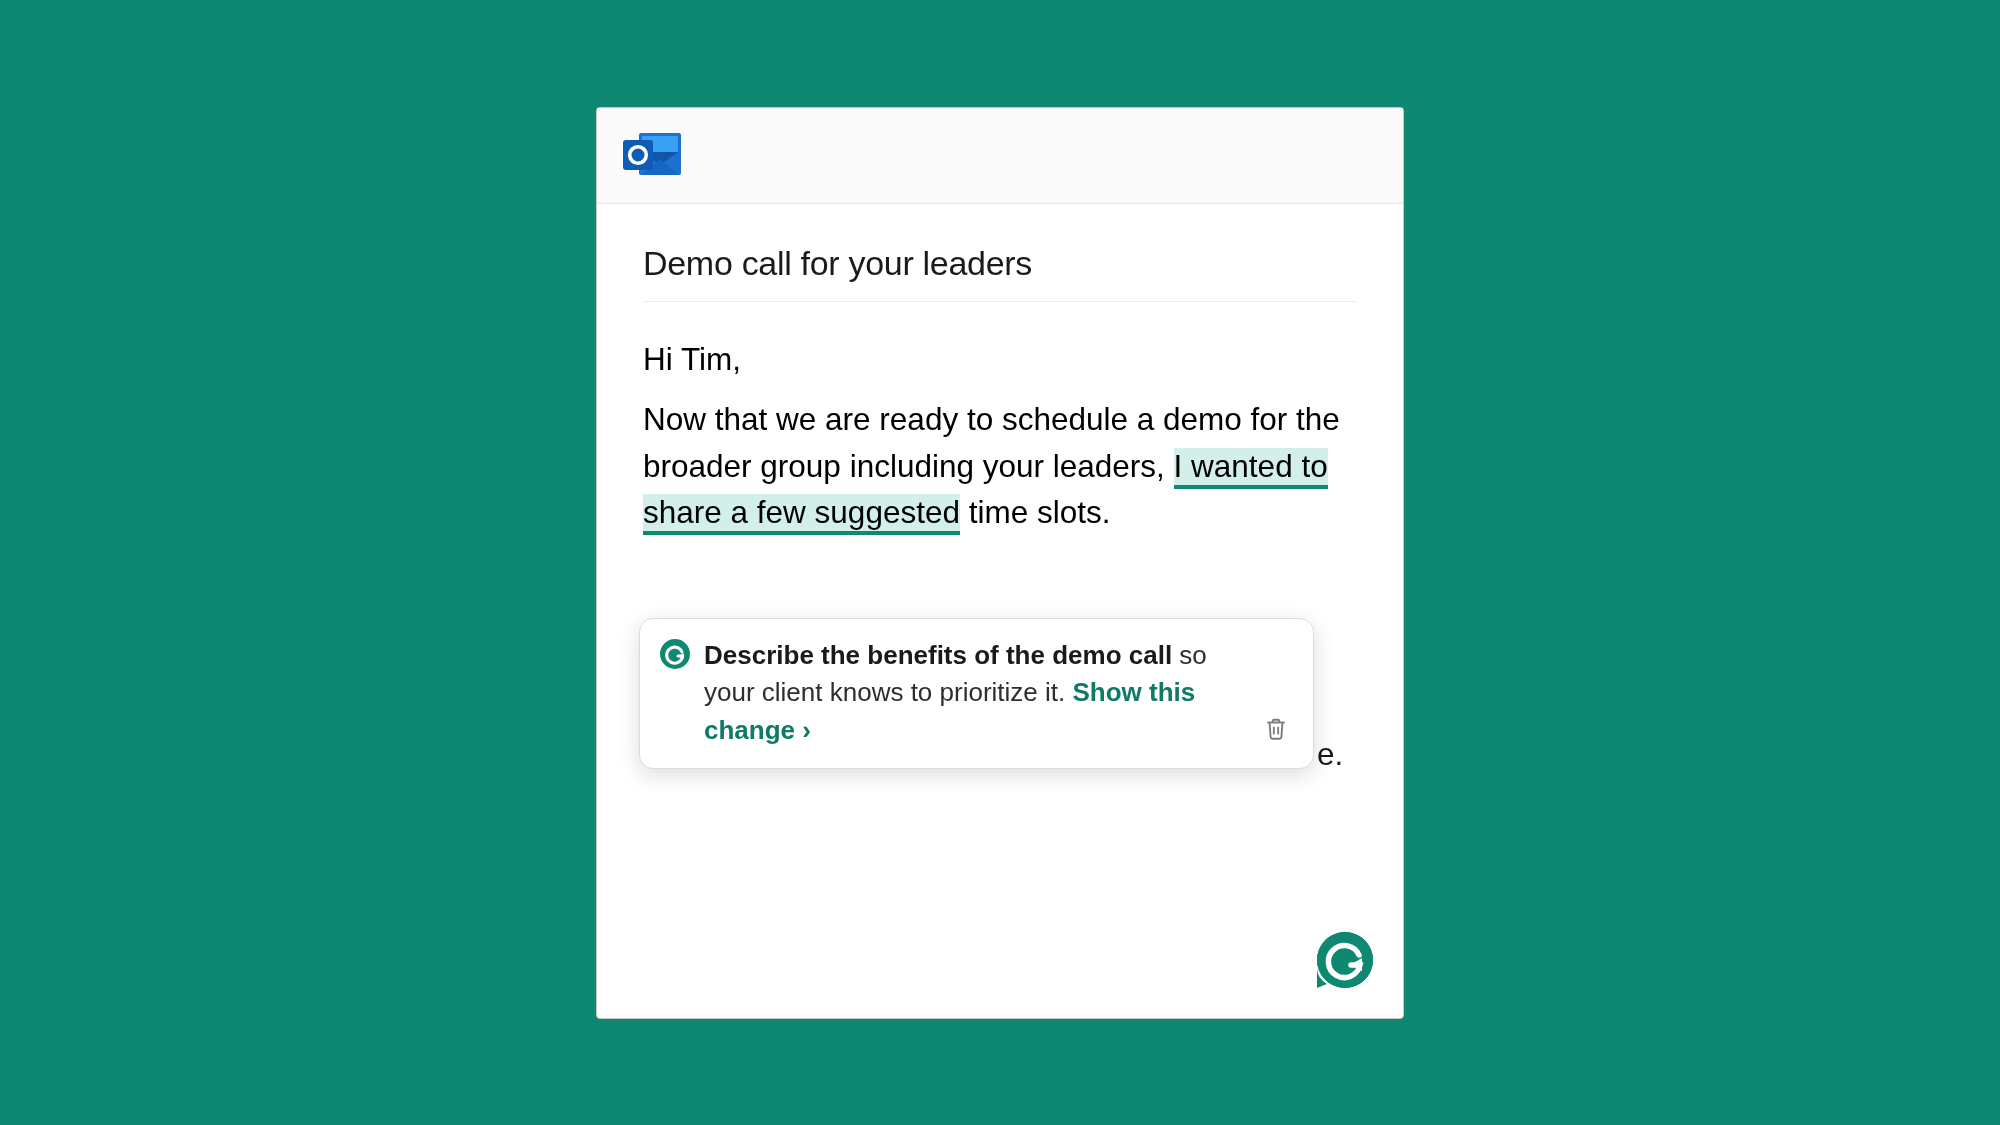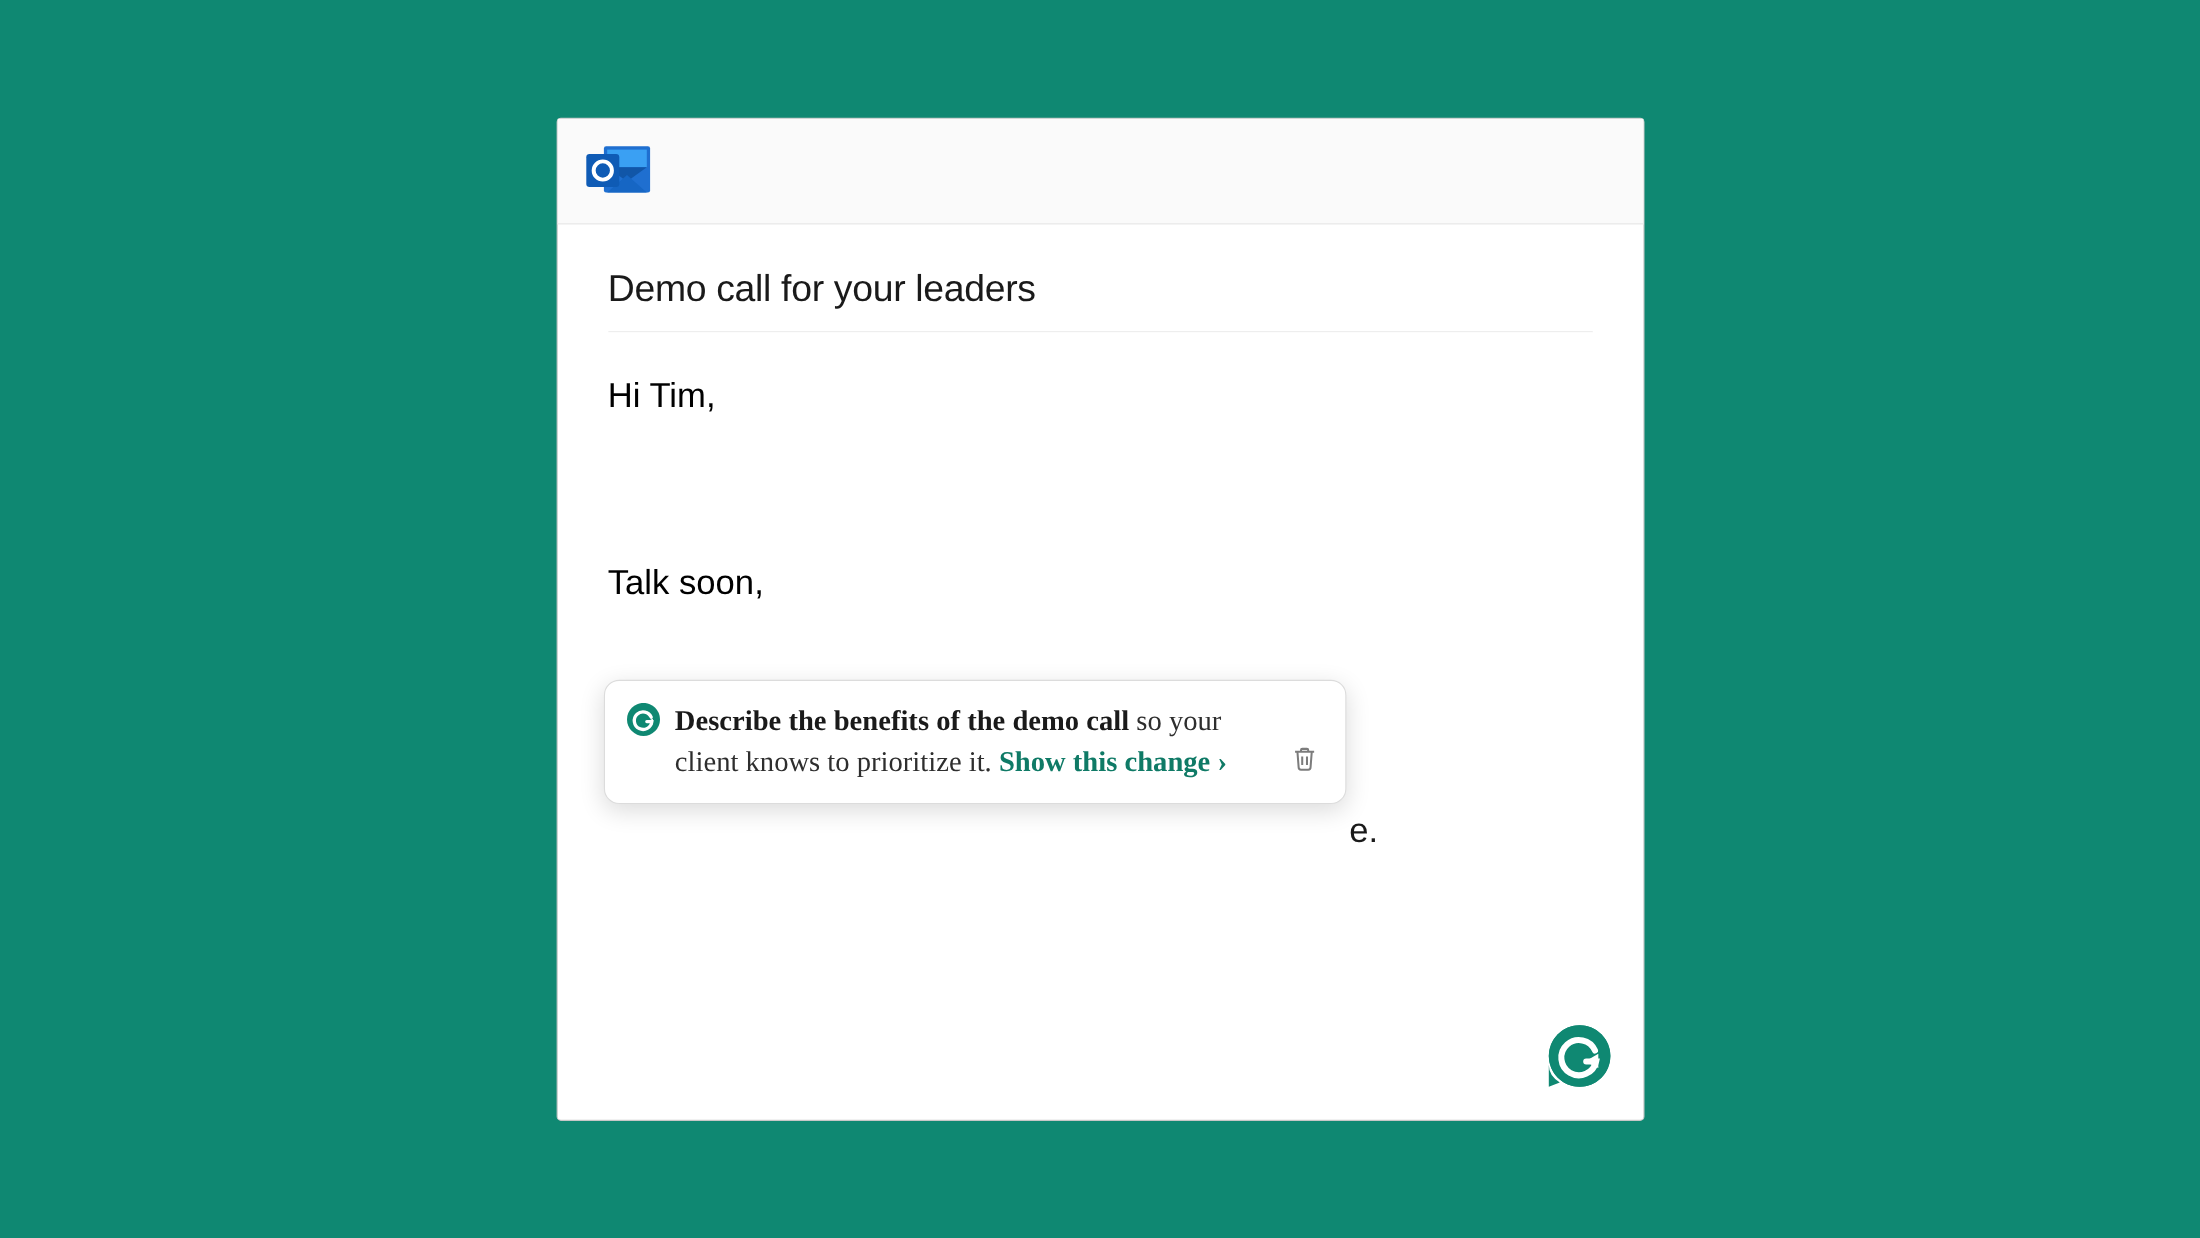--- a/index.html
+++ b/index.html
@@ -5,21 +5,21 @@
   * { box-sizing: border-box; margin: 0; padding: 0; }
   html, body { width: 2000px; height: 1125px; }
   body {
     background: #0f8872;
     font-family: -apple-system, BlinkMacSystemFont, "Segoe UI", Helvetica, Arial, sans-serif;
     display: flex;
     align-items: center;
     justify-content: center;
   }
   .window {
-    width: 989px;
+    width: 808px;
     height: 912px;
     background: #ffffff;
     border: 1px solid #c7c7c7;
     border-radius: 4px;
     display: flex;
     flex-direction: column;
     position: relative;
     overflow: visible;
   }
   .titlebar {
@@ -73,21 +73,20 @@
   .suggestion .g-badge {
     flex: 0 0 30px;
     height: 30px;
     margin-top: 2px;
   }
   .suggestion-text {
     flex: 1;
     font-size: 26px;
     line-height: 1.45;
     color: #1a1a1a;
-    font-family: Liberation Serif, serif;
   }
   .suggestion-title { font-weight: 700; }
   .suggestion-sub { color: #2e2e2e; }
   .suggestion-link {
     color: #0f7a66;
     font-weight: 700;
     cursor: pointer;
   }
   .trash {
     flex: 0 0 28px;
@@ -130,20 +129,23 @@
         <circle cx="19" cy="26" r="8.3" fill="none" stroke="#ffffff" stroke-width="3.6"></circle>
       </svg>
     </span>
   </div>
 
   <div class="content">
     <div class="subject">Demo call for your leaders</div>
 
     <div class="body-text">
       <p>Hi Tim,</p>
+      <p>
+        <span>Now that we are ready to schedule a demo for the broader group including your leaders, </span><span class="highlight">I wanted to share a few suggested</span><span> time slots.</span>
+      </p>
       <div class="overlap-space"></div>
       <p>Talk soon,</p>
     </div>
   </div>
 
   <span class="obscured-tail">e.</span>
 
   <div class="suggestion">
     <span class="g-badge">
       <svg viewBox="0 0 30 30" width="30" height="30">

